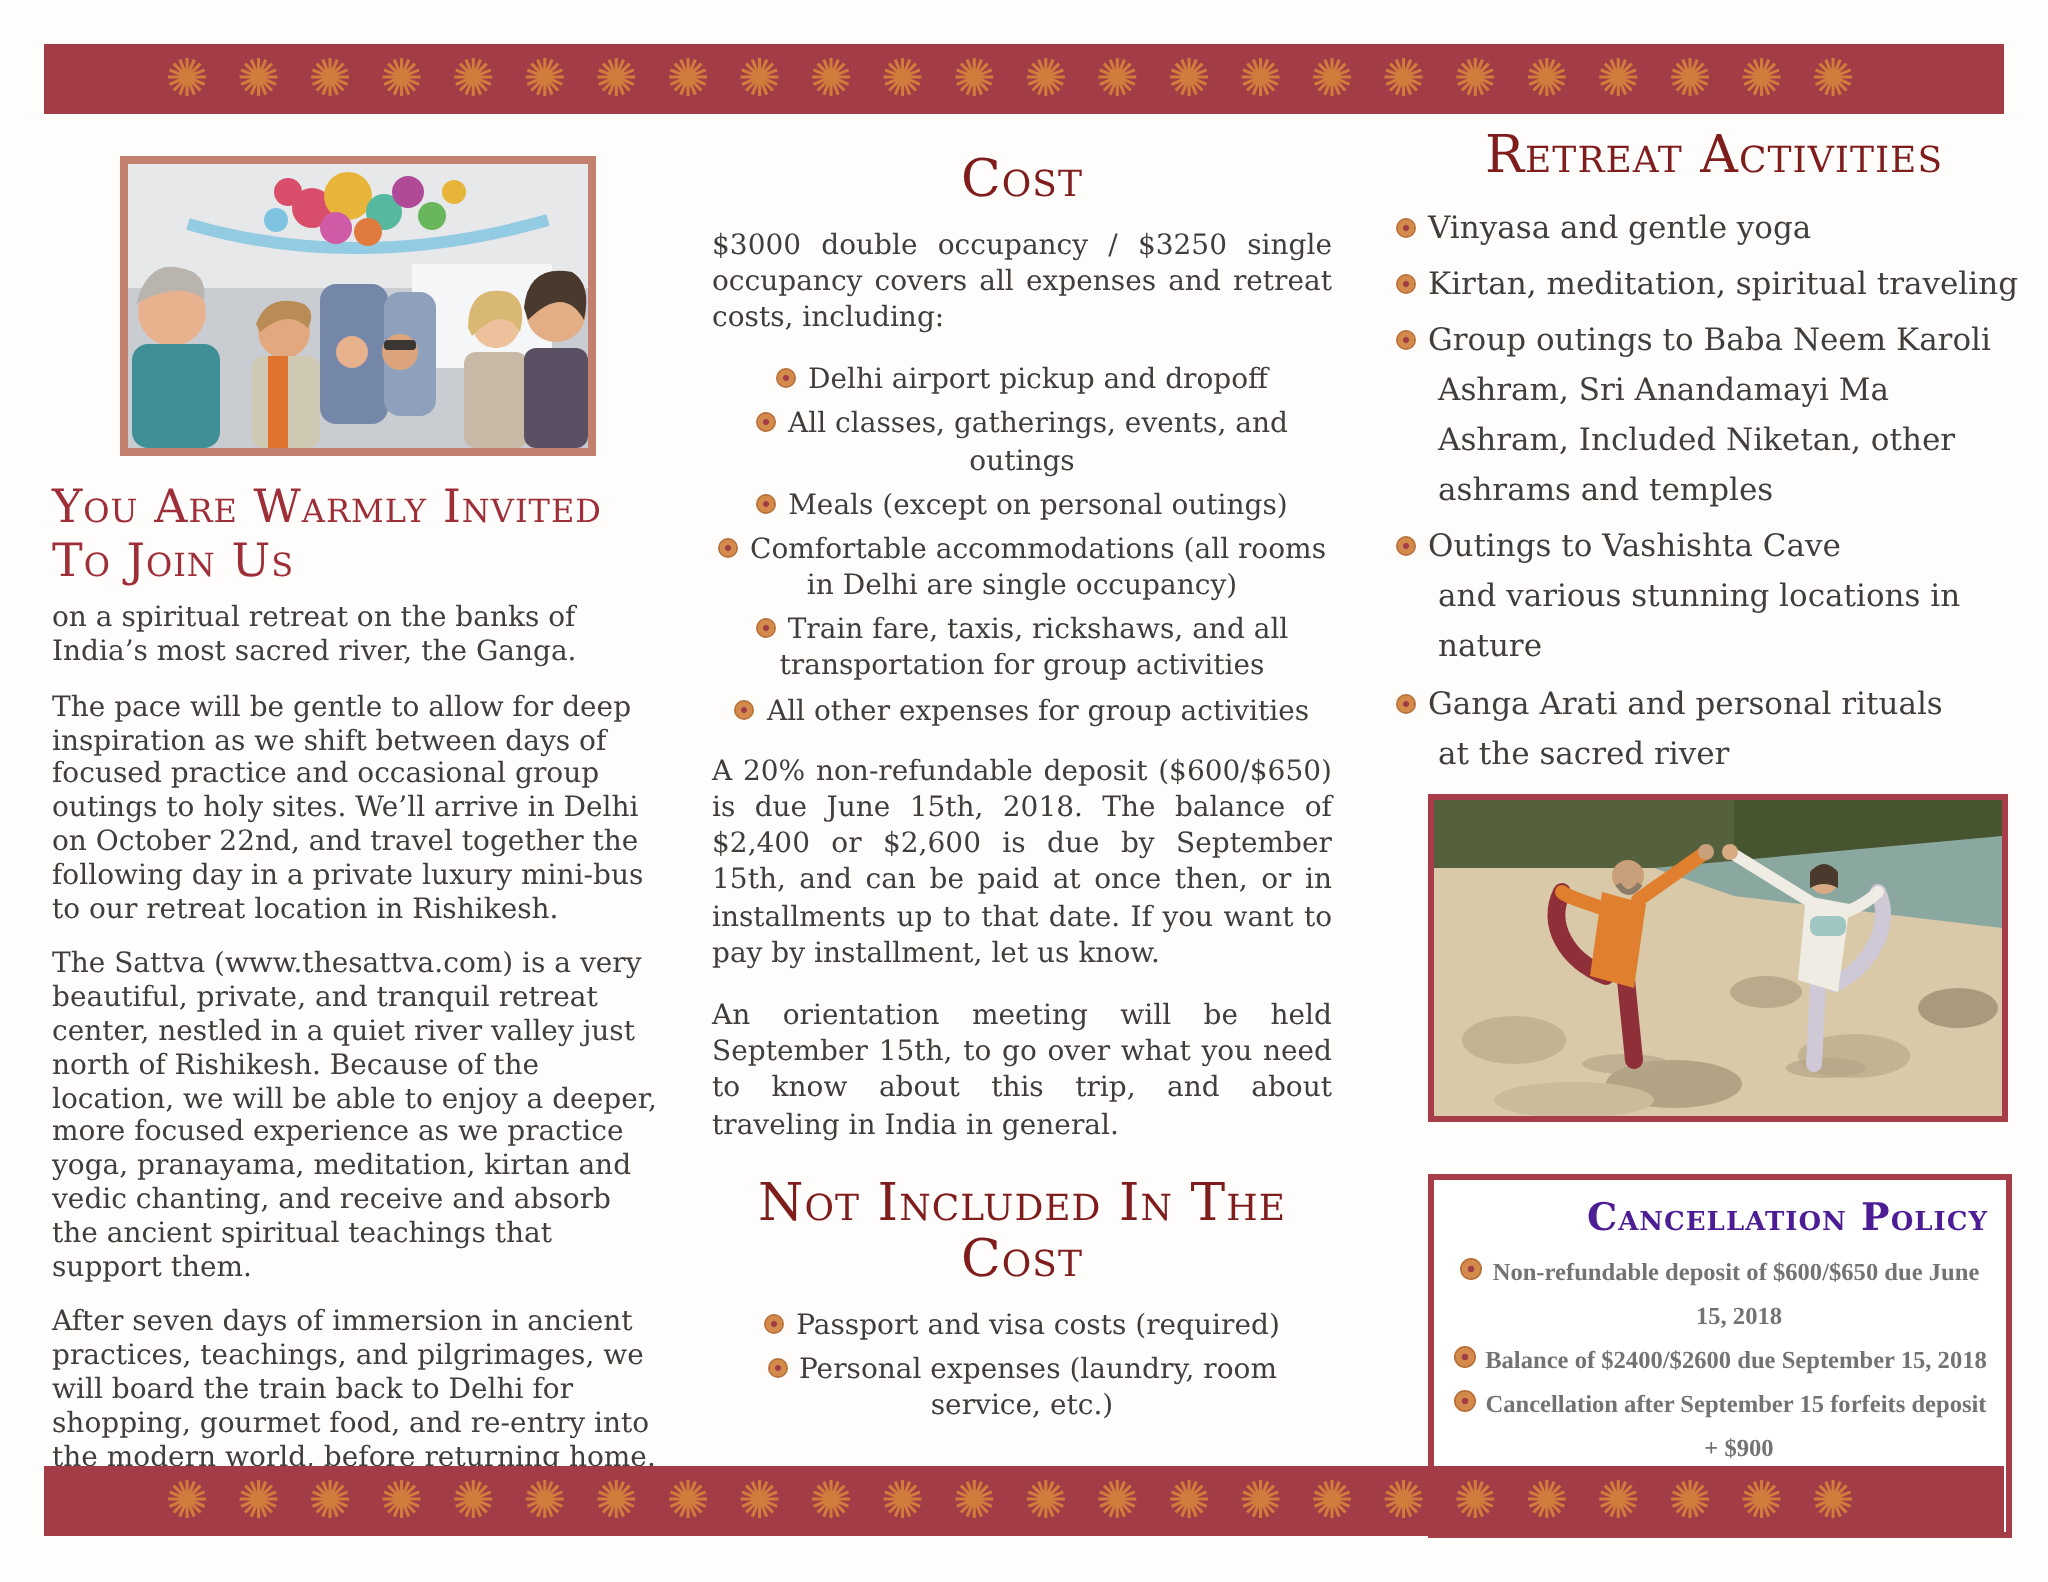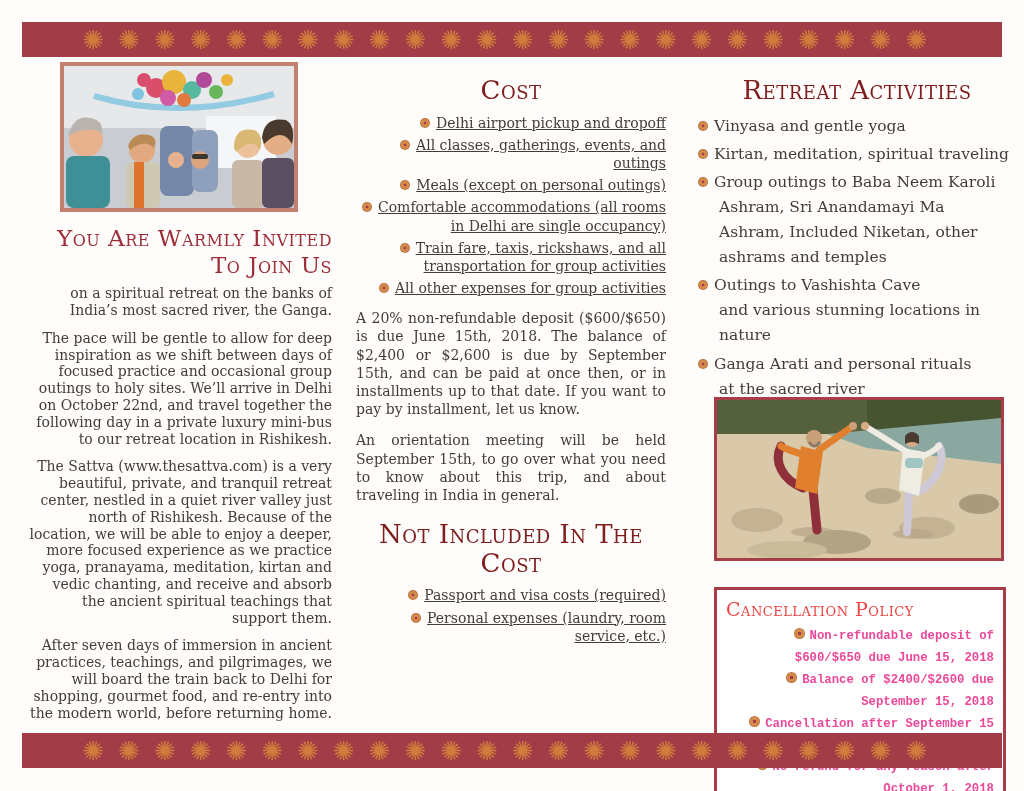--- a/index.html
+++ b/index.html
@@ -7,53 +7,53 @@
         font-family:"DejaVu Serif",serif;color:#403d3b;}
 
   
   .band{position:absolute;left:22px;width:980px;height:35px;background:#a23c46;
         color:#d07c3c;text-align:center;font-size:26px;line-height:36px;letter-spacing:14px;
         overflow:hidden;white-space:nowrap;font-family:"DejaVu Sans",sans-serif;}
   .band-top{top:22px;}
   .band-bottom{top:733px;}
 
   
-  .col-left{position:absolute;left:26px;top:56px;width:306px;text-align:right;}
+  .col-left{position:absolute;left:26px;top:72px;width:306px;text-align:left;}
   .photo-frame-left{margin:6px auto 13px;width:230px;height:142px;border:4px solid #c4806f;
         overflow:hidden;background:#cfd3d8;}
   .left-heading{margin:0 0 6px;font-size:23px;line-height:1.18;color:#9e2f38;
         font-variant:small-caps;font-weight:normal;letter-spacing:.5px;white-space:pre-line;}
   .col-left p{margin:0 0 11px;font-size:14px;line-height:1.2;}
 
   
   .col-mid{position:absolute;left:356px;top:76px;width:310px;font-size:14px;line-height:1.3;}
   .sec-heading{text-align:center;font-variant:small-caps;color:#7f1d1d;font-size:26px;
         margin:0 0 9px;font-weight:normal;line-height:1.1;letter-spacing:.5px;}
   .intro,.para{text-align:justify;margin:0 0 13px;}
   .blist{margin:0 0 12px;}
-  .mi{margin:0 0 4px;text-align:right;white-space:pre-line;text-decoration:underline;}
+  .mi{margin:0 0 4px;text-align:center;white-space:pre-line;}
   .sun-bullet{display:inline-block;width:10px;height:10px;border-radius:50%;margin-right:6px;
         background:radial-gradient(circle,#a23c46 0 19%,#d38a4b 23% 58%,#b9713c 60% 100%);}
   .nic-heading{margin-top:16px;}
 
   
-  .col-right{position:absolute;left:698px;top:76px;width:318px;}
+  .col-right{position:absolute;left:698px;top:64px;width:318px;}
   .alist{margin-top:4px;}
   .ai{font-size:15.5px;line-height:1.62;padding-left:21px;text-indent:-21px;
       white-space:pre-line;margin:0 0 3px;text-align:left;}
   .photo-frame-right{position:absolute;left:714px;top:397px;width:284px;height:158px;
       border:3px solid #a63d49;overflow:hidden;background:#d9c9a9;}
 
   
   .cancel-box{position:absolute;left:714px;top:587px;width:268px;border:3px solid #a63d49;
       padding:8px 9px 9px;background:#ffffff;}
-  .cancel-heading{text-align:left;font-variant:small-caps;color:#ef4444;font-size:19px;
-      margin:0 0 6px;font-weight:normal;letter-spacing:.5px;}
-  .ci{font-family:Liberation Mono, monospace;font-size:12.3px;line-height:1.78;color:#ec4899;
-      padding-left:19px;text-indent:-19px;font-weight:600;text-align:right;}
+  .cancel-heading{text-align:right;font-variant:small-caps;color:#4c1d95;font-size:19px;
+      margin:0 0 6px;font-weight:bold;letter-spacing:.5px;}
+  .ci{font-family:Liberation Serif, serif;font-size:12.3px;line-height:1.78;color:#737373;
+      padding-left:19px;text-indent:-19px;font-weight:600;text-align:center;}
   .ci .sun-bullet{width:11px;height:11px;margin-right:5px;}
 
   svg{display:block;}
 </style>
 </head>
 <body>
 
 <div class="page">
 
   <div class="band band-top">
@@ -100,20 +100,21 @@
     <h1 class="left-heading">You Are Warmly Invited
 To Join Us</h1>
     <p>on a spiritual retreat on the banks of India’s most sacred river, the Ganga.</p>
     <p>The pace will be gentle to allow for deep inspiration as we shift between days of focused practice and occasional group outings to holy sites. We’ll arrive in Delhi on October 22nd, and travel together the following day in a private luxury mini-bus to our retreat location in Rishikesh.</p>
     <p>The Sattva (www.thesattva.com) is a very beautiful, private, and tranquil retreat center, nestled in a quiet river valley just north of Rishikesh. Because of the location, we will be able to enjoy a deeper, more focused experience as we practice yoga, pranayama, meditation, kirtan and vedic chanting, and receive and absorb the ancient spiritual teachings that support them.</p>
     <p>After seven days of immersion in ancient practices, teachings, and pilgrimages, we will board the train back to Delhi for shopping, gourmet food, and re-entry into the modern world, before returning home.</p>
   </div>
 
   <div class="col-mid">
     <h2 class="sec-heading">Cost</h2>
+    <p class="intro">$3000 double occupancy / $3250 single occupancy covers all expenses and retreat costs, including:</p>
 
     <div class="blist">
       <div class="mi"><span class="sun-bullet"></span><span>Delhi airport pickup and dropoff</span></div>
       <div class="mi"><span class="sun-bullet"></span><span>All classes, gatherings, events, and outings</span></div>
       <div class="mi"><span class="sun-bullet"></span><span>Meals (except on personal outings)</span></div>
       <div class="mi"><span class="sun-bullet"></span><span>Comfortable accommodations (all rooms in Delhi are single occupancy)</span></div>
       <div class="mi"><span class="sun-bullet"></span><span>Train fare, taxis, rickshaws, and all transportation for group activities</span></div>
       <div class="mi"><span class="sun-bullet"></span><span>All other expenses for group activities</span></div>
     </div>
 

